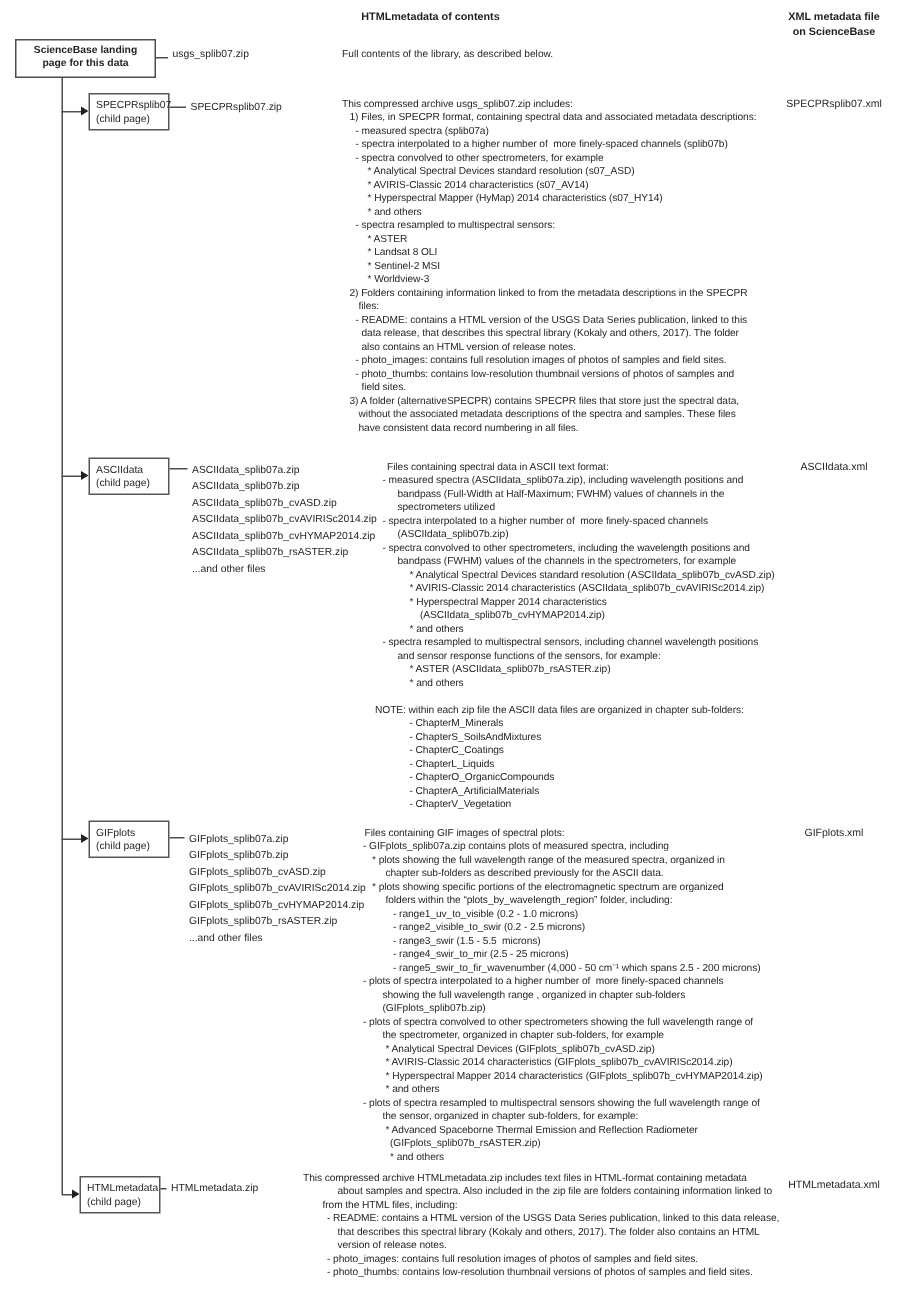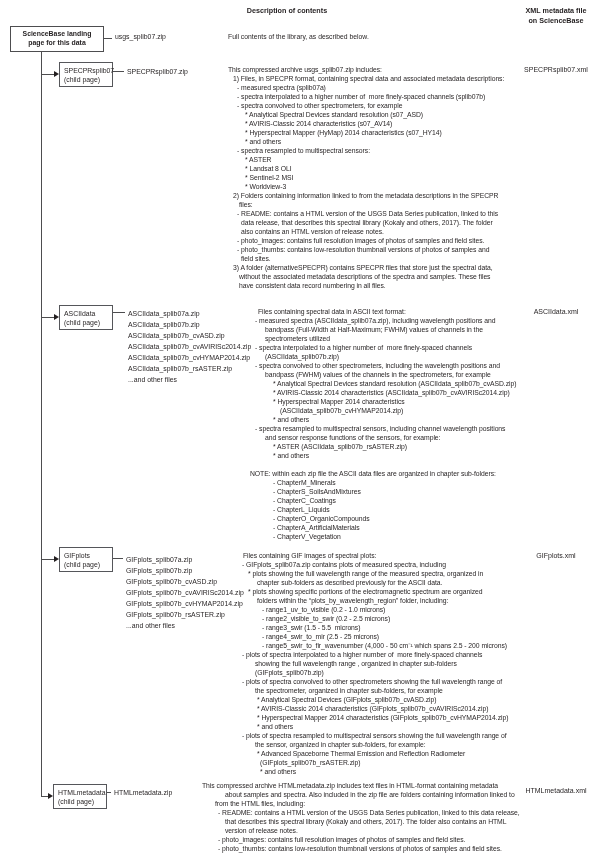--- a/index.html
+++ b/index.html
@@ -23,21 +23,21 @@
   .desc{position:absolute;}
   .dline{font-size:6.8px;line-height:9px;height:9px;white-space:pre;letter-spacing:-0.05px;}
   .xml{position:absolute;left:496px;width:120px;text-align:center;font-size:7px;white-space:pre;}
   #root-zip{position:absolute;left:115px;top:33px;}
   #root-desc{position:absolute;left:228px;top:33px;font-size:6.8px;white-space:pre;}
 </style>
 </head>
 <body>
 
 <div id="page">
-  <div id="desc-hdr" class="hdr">Description of contents</div>
+  <div id="desc-hdr" class="hdr">HTMLmetadata of contents</div>
   <div id="xml-hdr" class="hdr">XML metadata file
 on ScienceBase</div>
 
   <div id="root-box" style="white-space:pre-line;">ScienceBase landing
 page for this data</div>
   <div class="line" style="left:104px;top:38px;width:8px;"></div>
   <div id="root-zip" class="zip">usgs_splib07.zip</div>
   <div id="root-desc">Full contents of the library, as described below.</div>
 
   <div id="trunk"></div>

